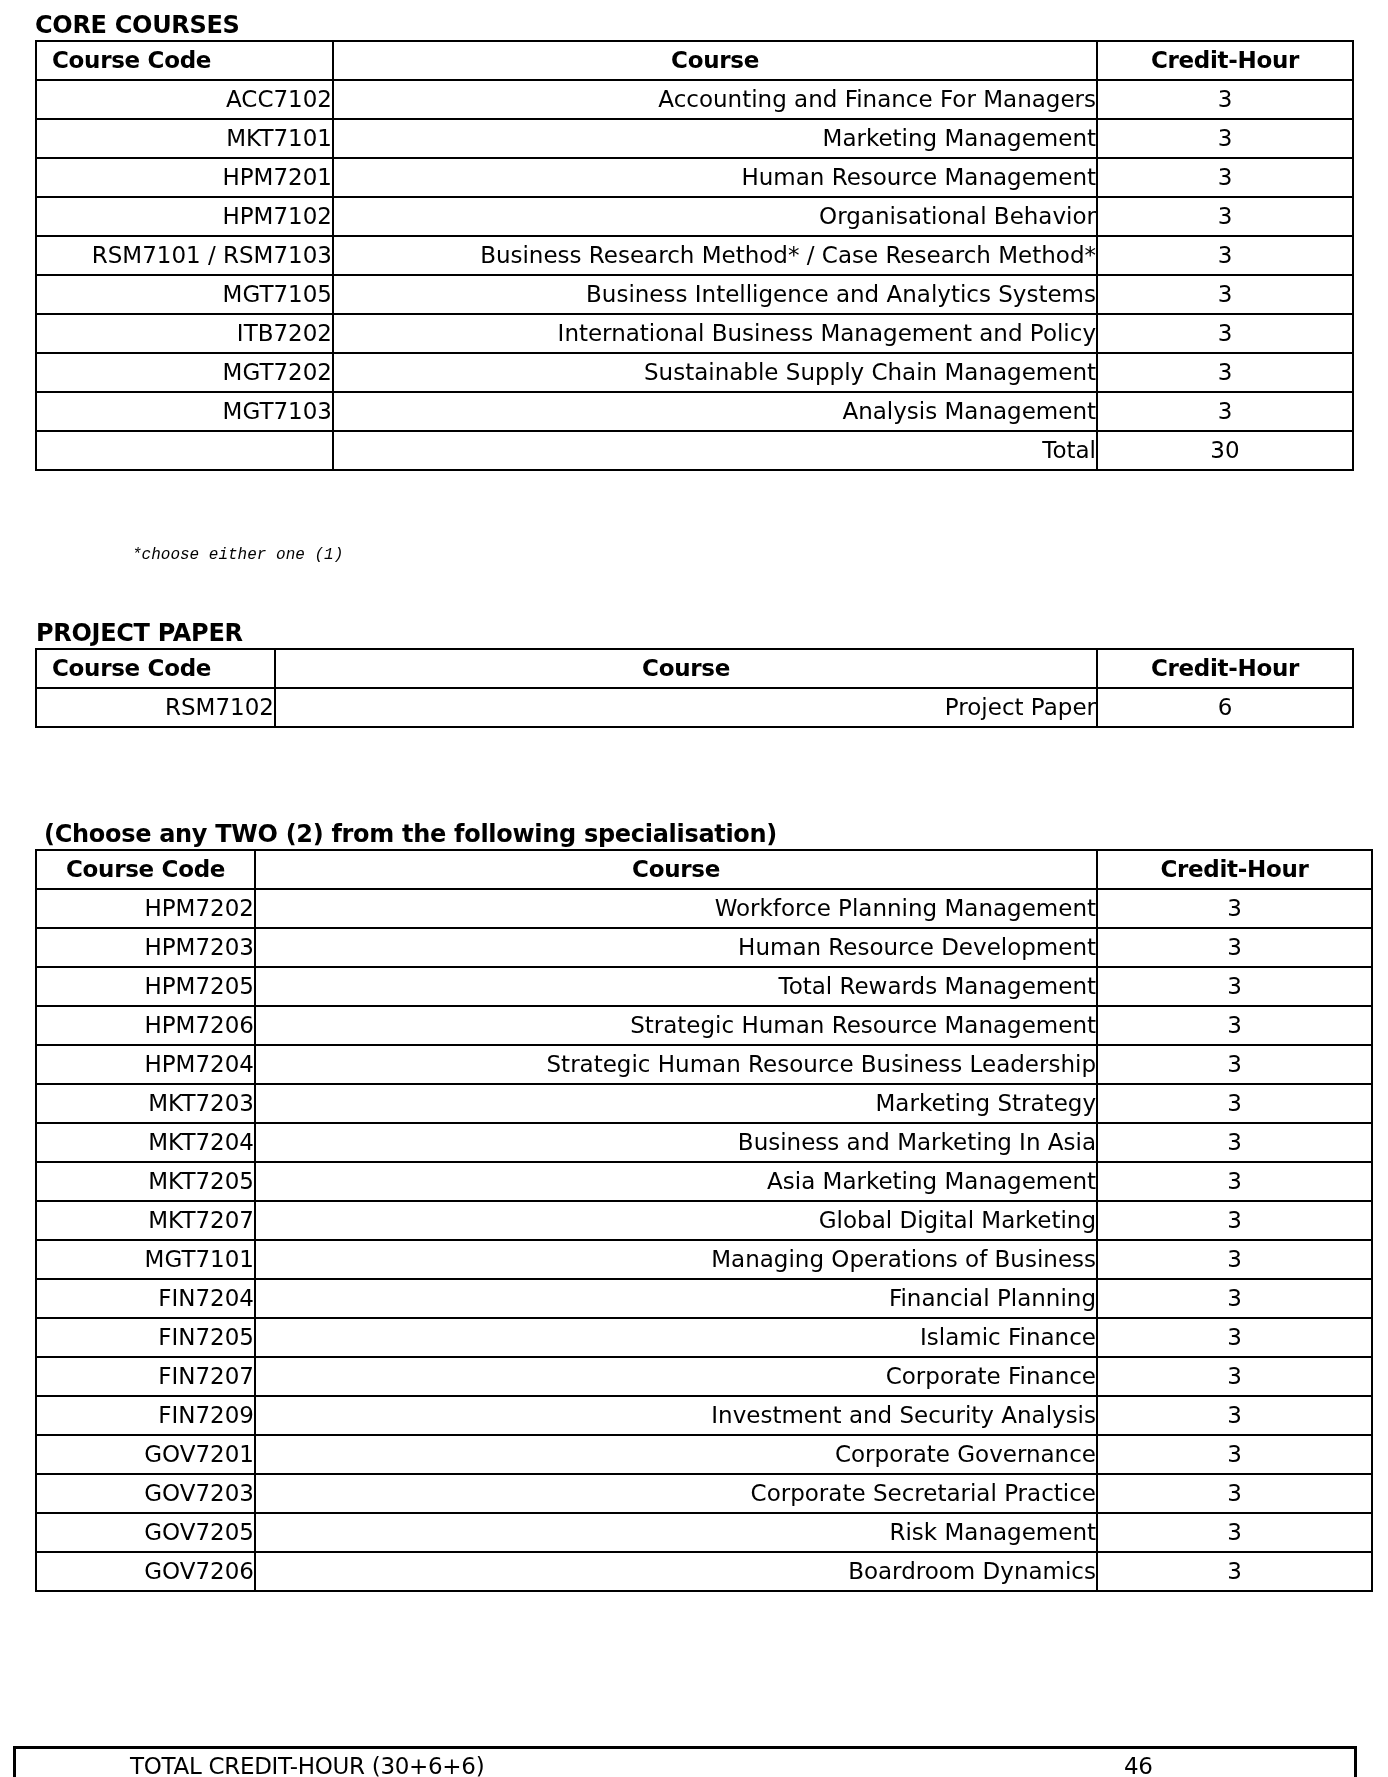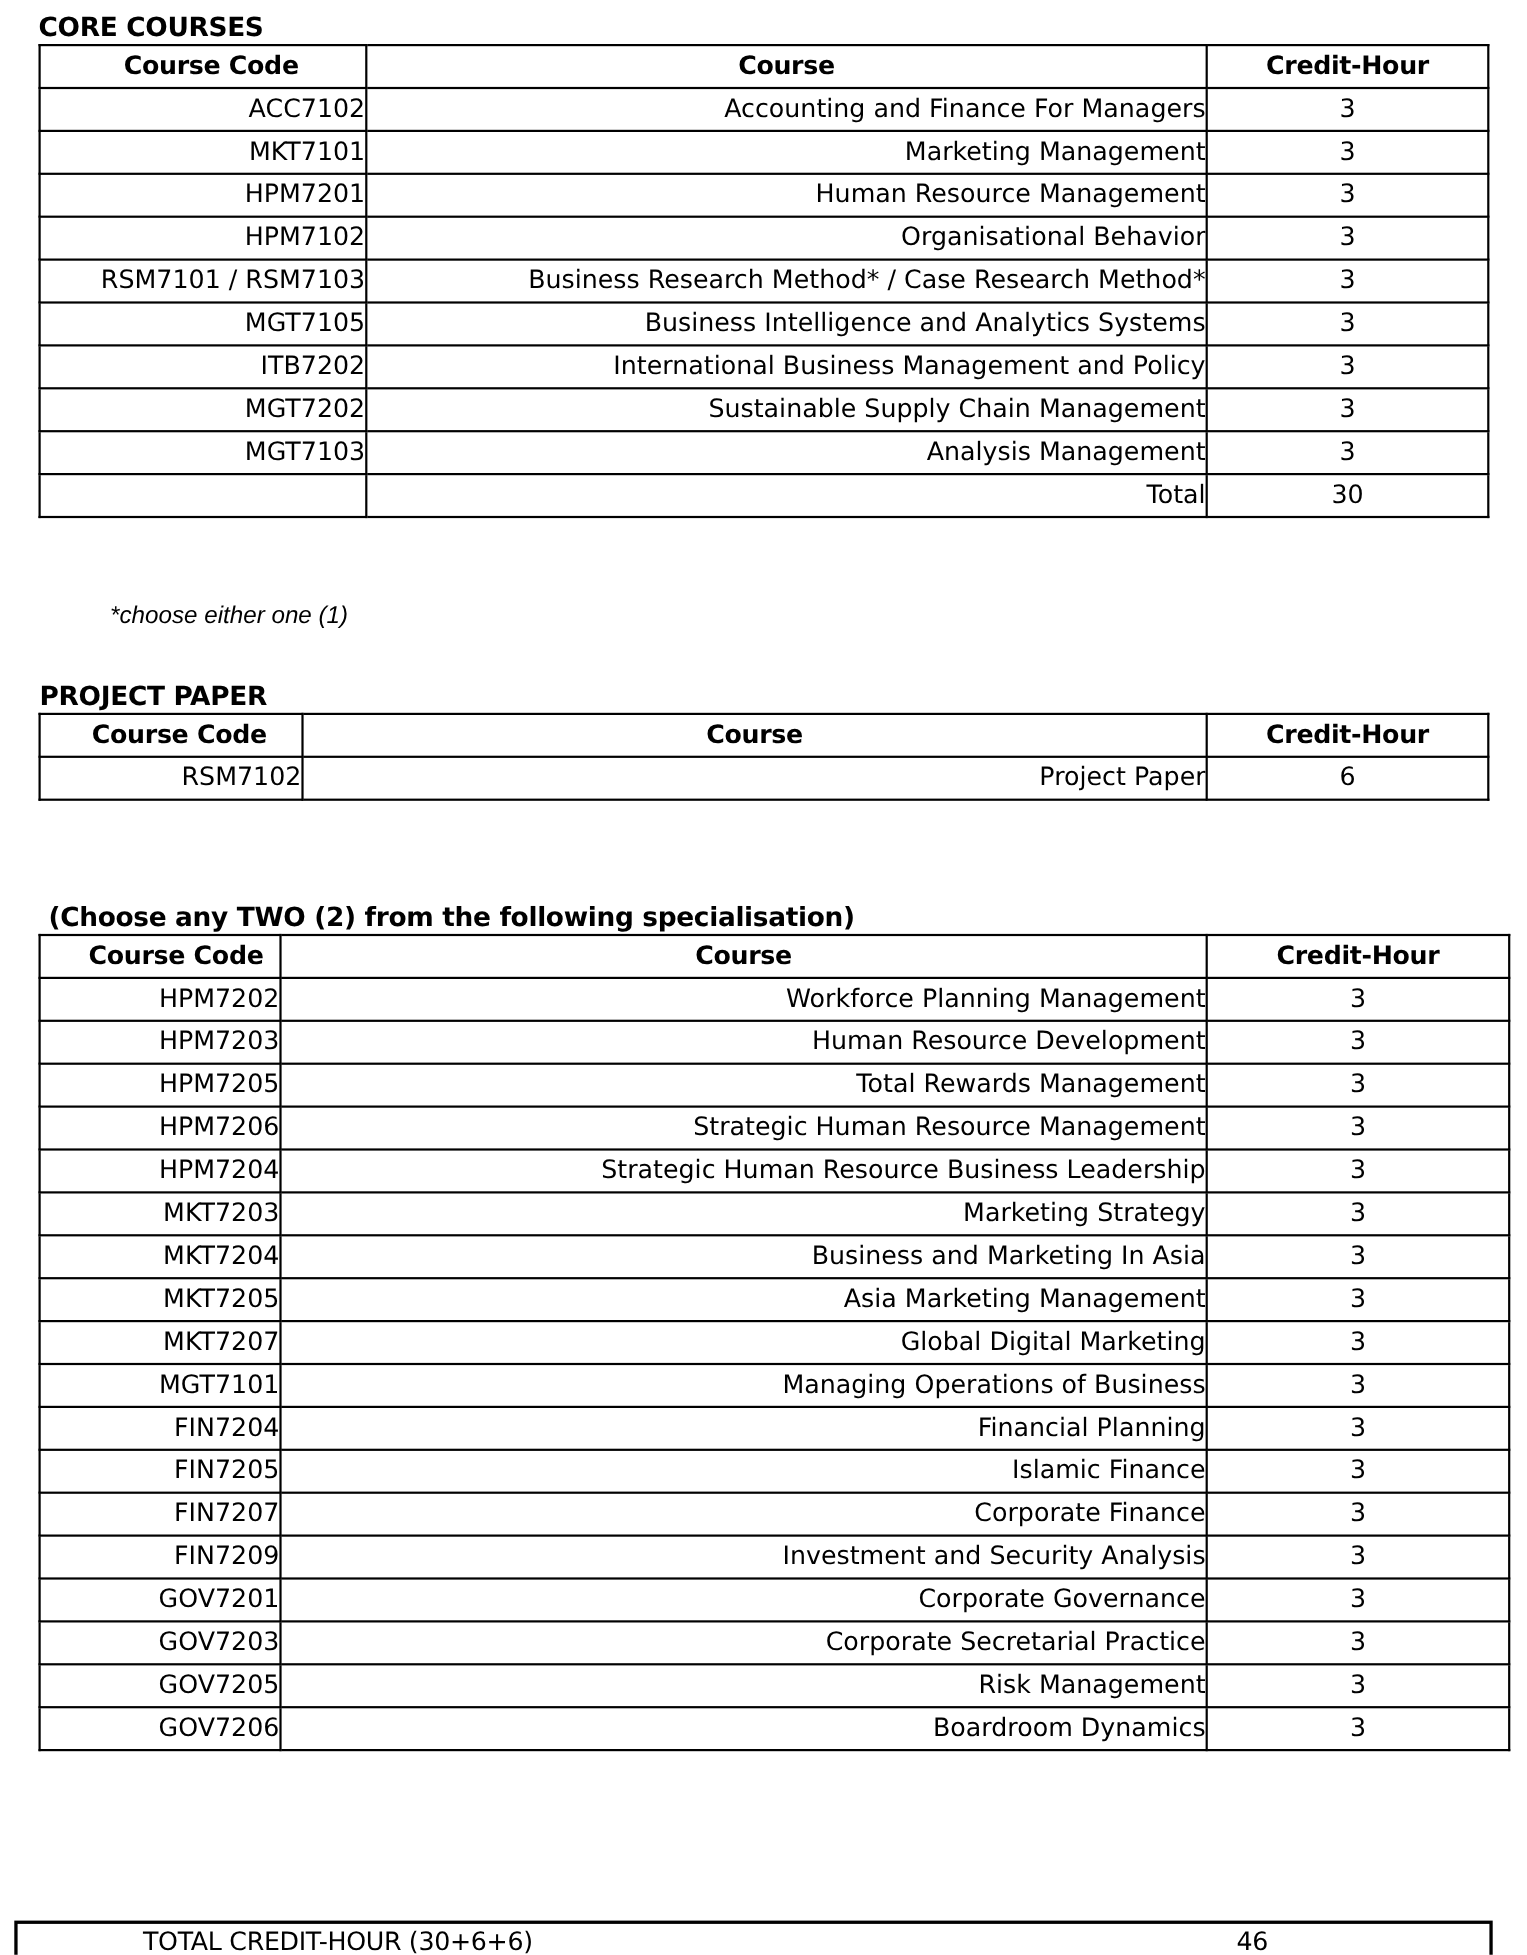--- a/index.html
+++ b/index.html
@@ -14,28 +14,28 @@
   table.grid {
     position: absolute; border-collapse: collapse; table-layout: fixed;
     font-size: 23px;
   }
   table.grid td, table.grid th {
     border: 2.5px solid #000; height: 37px; padding: 0; white-space: nowrap;
     overflow: hidden; line-height: 37px; font-weight: normal;
   }
   table.grid th { font-weight: bold; letter-spacing: -0.3px; }
   .c-code { padding-left: 15px !important; text-align: right; }
-  .c-code-h { text-align: center; padding-left: 15px !important; border-radius: 15px; }
+  .c-code-h { text-align: left; padding-left: 15px !important; border-radius: 15px; }
   .c-course { padding-left: 14px !important; text-align: right; }
   .c-course-h { text-align: center; }
   .c-credit { text-align: center; }
   .bold { font-weight: bold; }
   .note {
-    position: absolute; font-family: Liberation Sans, sans-serif; font-style: italic;
-    font-size: 22px; white-space: nowrap;
+    position: absolute; font-family: Liberation Mono, monospace; font-style: italic;
+    font-size: 16px; white-space: nowrap; margin-left: 32px;
   }
   .total-box {
     position: absolute; left: 13px; top: 1721px; width: 1338px; height: 36px;
     border: 3px solid #000; font-weight: normal; font-size: 23px; letter-spacing: -0.3px; margin-top: 25px;
   }
   .total-box .label { position: absolute; left: 114px; top: 4px; }
   .total-box .value { position: absolute; left: 1108px; top: 4px; }
 </style>
 </head>
 <body>

